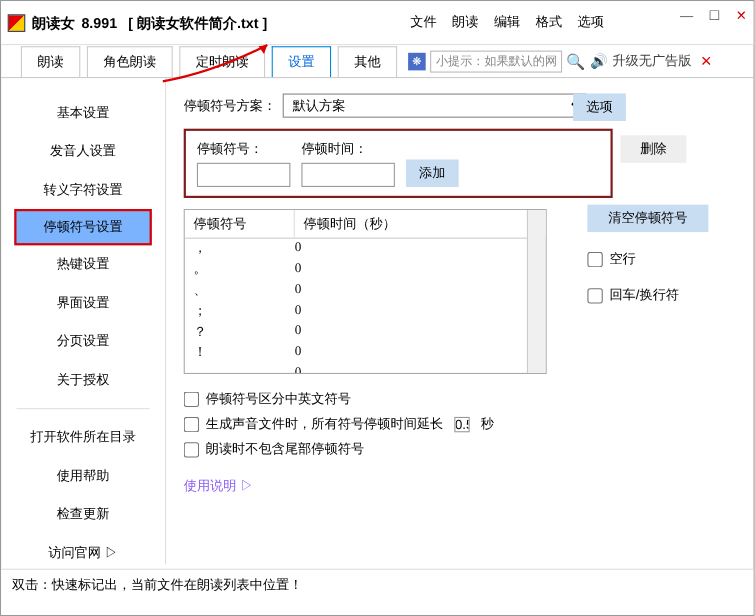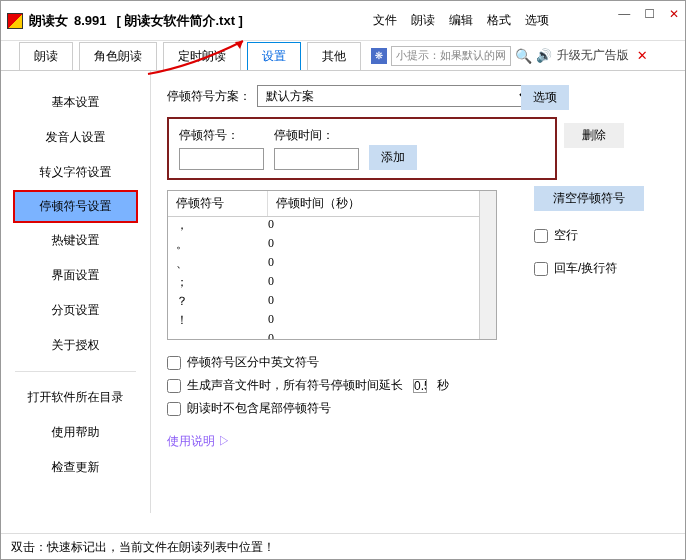--- a/index.html
+++ b/index.html
@@ -43,21 +43,21 @@
 .tbody { font-size: 14px; }
 .trow { display: flex; padding: 0 8px; height: 19px; }
 .td1 { width: 92px; font-family: serif; }
 .td2 { font-family: serif; }
 .side-controls { position: absolute; left: 383px; top: 52px; display: flex; flex-direction: column; gap: 10px; width: 110px; }
 .checkbox-row { display: flex; align-items: center; gap: 6px; margin-top: 6px; }
 .checkbox-row input { width: 14px; height: 14px; }
 .num-input { width: 42px; height: 20px; border: 1px solid #999; text-align: center; margin: 0 4px; }
 .help-link { color: #8b5cf6; margin-top: 16px; display: inline-block; }
 .arrow { position: absolute; left: 142px; top: 35px; width: 110px; height: 40px; pointer-events: none; z-index: 10; }
-.statusbar { position: absolute; bottom: 0; left: 0; right: 0; height: 26px; background: #fff; border-top: 1px solid #ddd; padding: 5px 10px; font-size: 12px; }
+.statusbar { position: absolute; bottom: 0; left: 0; right: 0; height: 42px; background: #fff; border-top: 1px solid #ddd; padding: 5px 10px; font-size: 12px; }
 </style>
 </head>
 <body>
 
 <div class="titlebar">
   <div class="app-icon"></div>
   <span class="title-text">朗读女</span>
   <span class="title-text" style="margin-left:6px">8.991</span>
   <span class="title-text" style="margin-left:10px">[ 朗读女软件简介.txt ]</span>
   <div class="menubar">
@@ -102,20 +102,21 @@
     <div class="sidebar-item">转义字符设置</div>
     <div class="sidebar-item selected">停顿符号设置</div>
     <div class="sidebar-item">热键设置</div>
     <div class="sidebar-item">界面设置</div>
     <div class="sidebar-item">分页设置</div>
     <div class="sidebar-item">关于授权</div>
     <div class="sidebar-sep"></div>
     <div class="sidebar-item">打开软件所在目录</div>
     <div class="sidebar-item">使用帮助</div>
     <div class="sidebar-item">检查更新</div>
+    <div class="sidebar-item">访问官网 ▷</div>
   </div>
 
   <div class="main">
     <div class="row">
       <span class="label">停顿符号方案：</span>
       <select class="select"><option>默认方案</option></select>
     </div>
 
     <div class="row">
       <div class="input-group">

